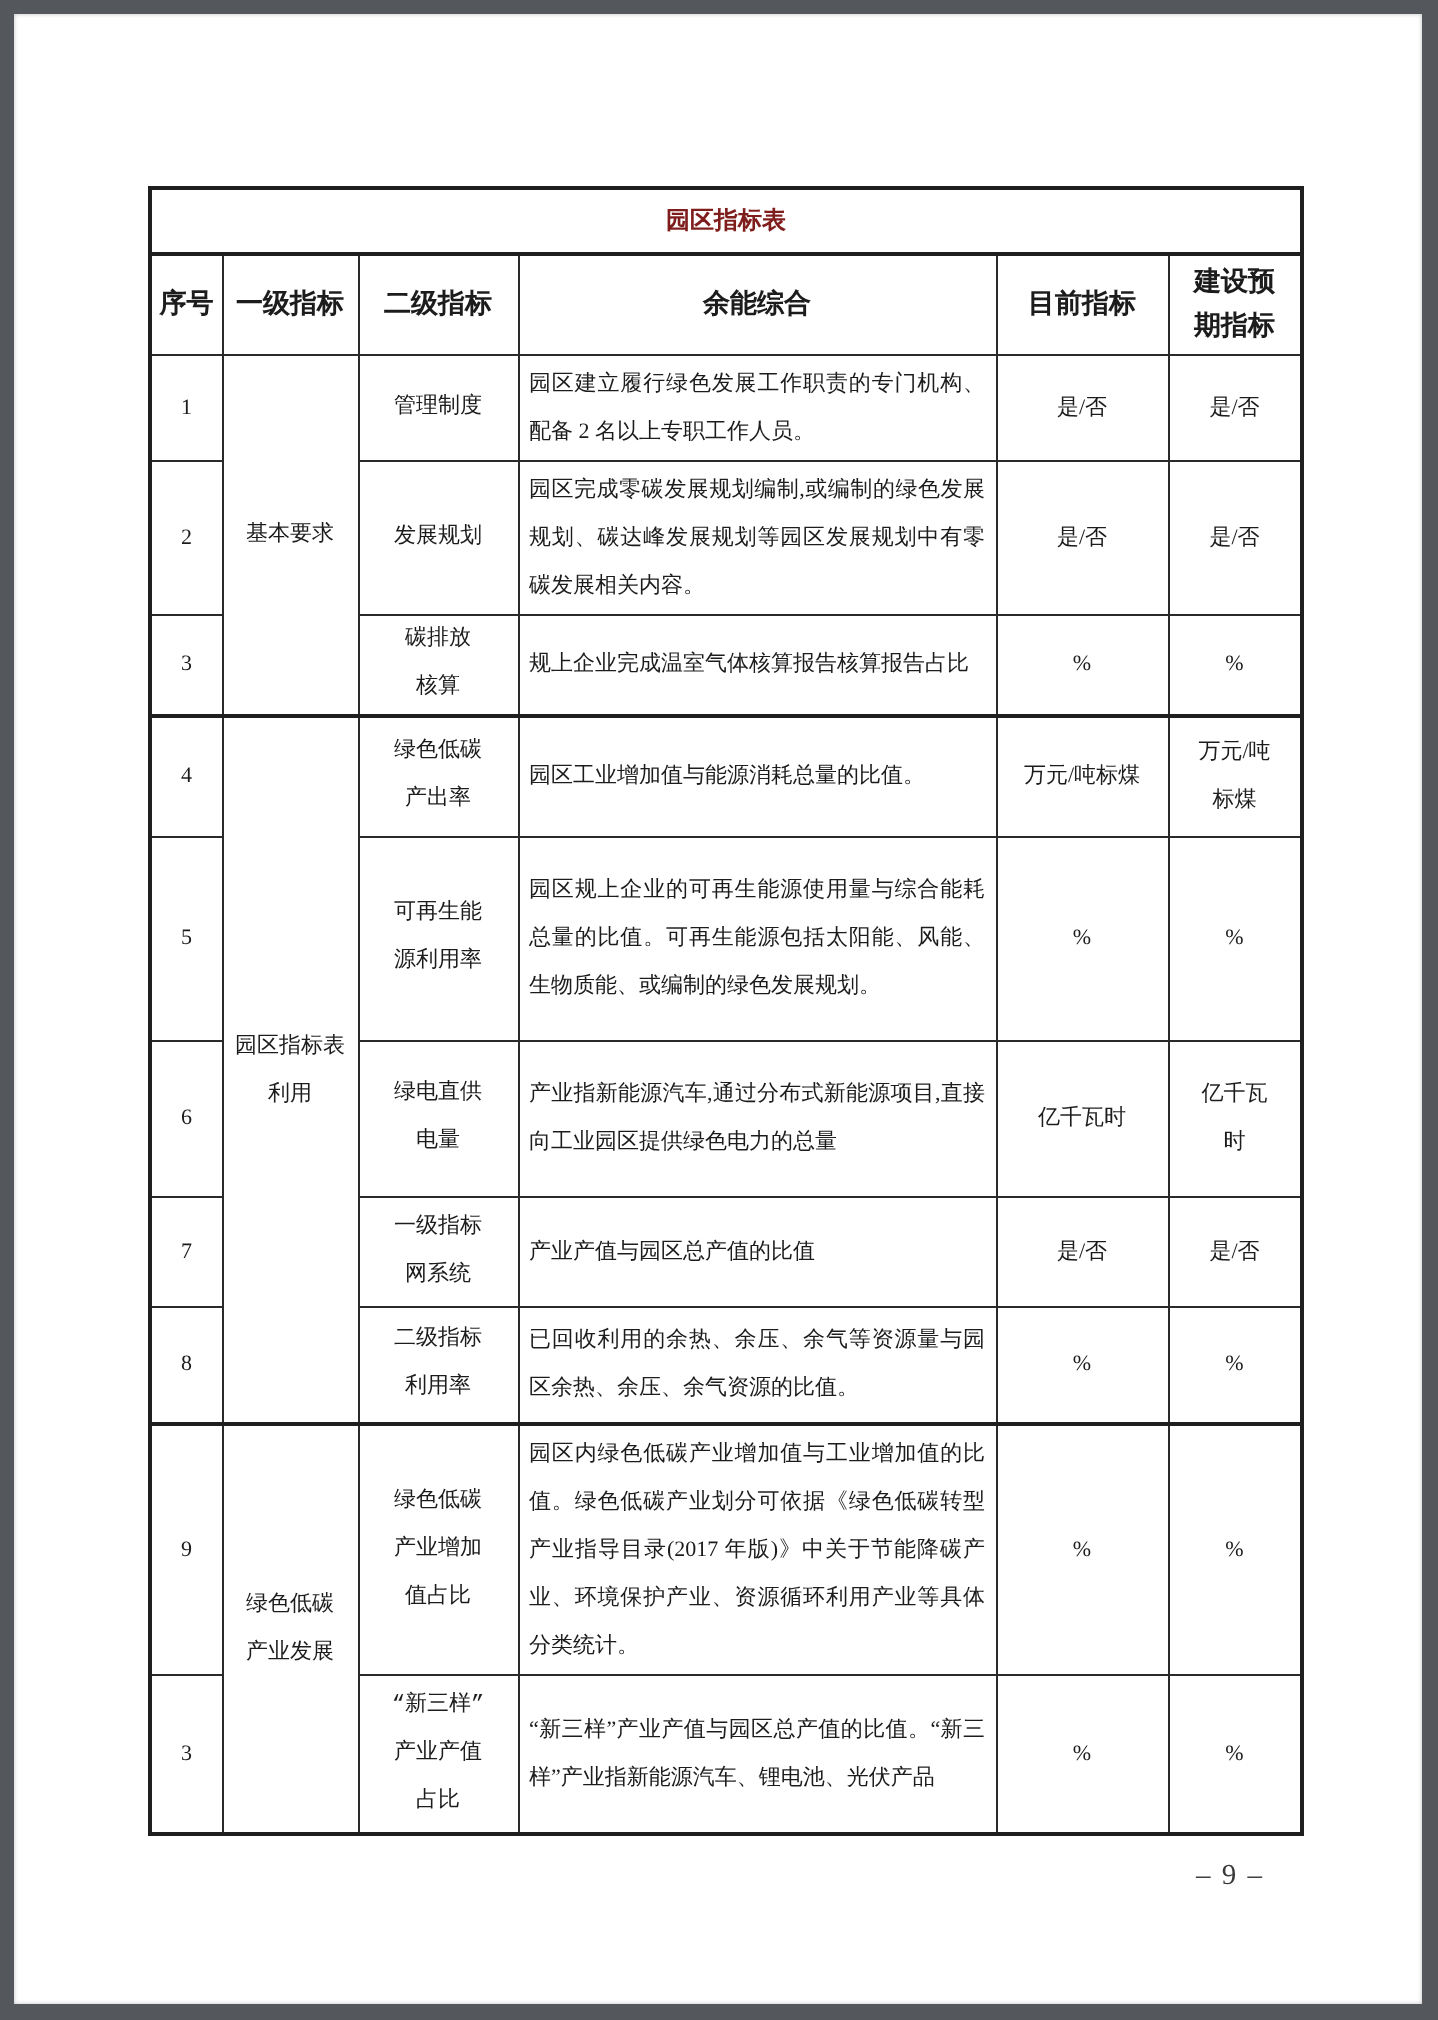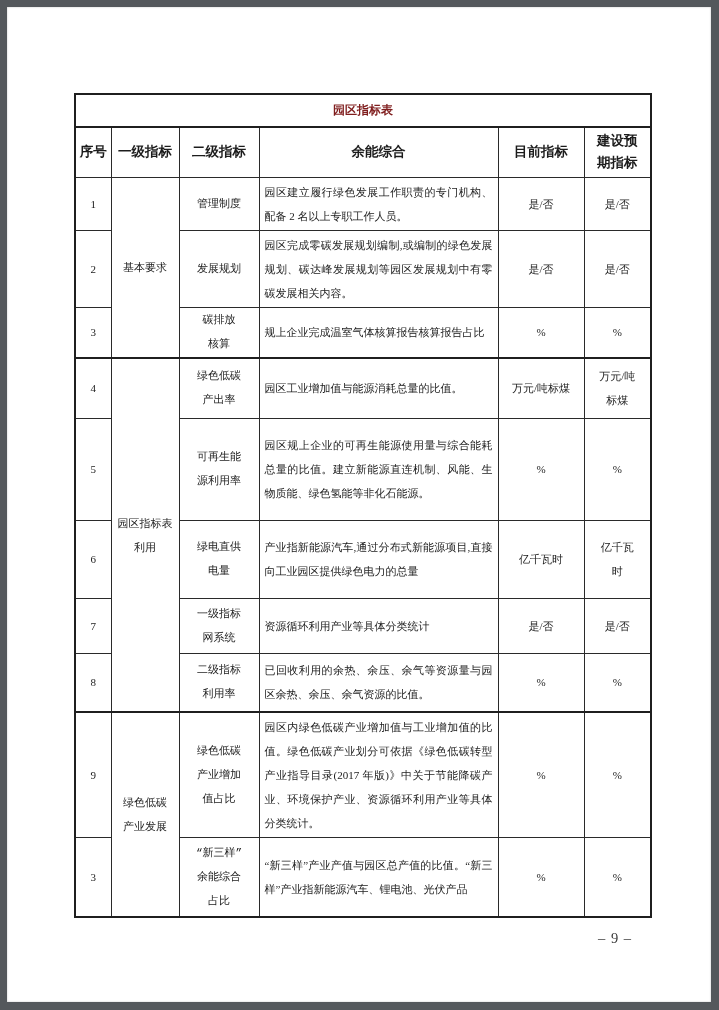--- a/index.html
+++ b/index.html
@@ -126,38 +126,38 @@
 产出率</td>
             <td class="c-desc">园区工业增加值与能源消耗总量的比值。</td>
             <td class="c-cur">万元/吨标煤</td>
             <td class="c-exp">万元/吨
 标煤</td>
           </tr>
           <tr style="height:102px">
             <td class="c-no">5</td>
             <td class="c-l2">可再生能
 源利用率</td>
-            <td class="c-desc">园区规上企业的可再生能源使用量与综合能耗总量的比值。建立新能源直连机制、风能、生物质能、绿色氢能等非化石能源。</td>
+            <td class="c-desc">园区规上企业的可再生能源使用量与综合能耗总量的比值。可再生能源包括太阳能、风能、生物质能、或编制的绿色发展规划。</td>
             <td class="c-cur">%</td>
             <td class="c-exp">%</td>
           </tr>
           <tr style="height:78px">
             <td class="c-no">6</td>
             <td class="c-l2">绿电直供
 电量</td>
             <td class="c-desc">产业指新能源汽车,通过分布式新能源项目,直接向工业园区提供绿色电力的总量</td>
             <td class="c-cur">亿千瓦时</td>
             <td class="c-exp">亿千瓦
 时</td>
           </tr>
           <tr style="height:55px">
             <td class="c-no">7</td>
             <td class="c-l2">一级指标
 网系统</td>
-            <td class="c-desc">资源循环利用产业等具体分类统计</td>
+            <td class="c-desc">产业产值与园区总产值的比值</td>
             <td class="c-cur">是/否</td>
             <td class="c-exp">是/否</td>
           </tr>
           <tr style="height:59px">
             <td class="c-no">8</td>
             <td class="c-l2">二级指标
 利用率</td>
             <td class="c-desc">已回收利用的余热、余压、余气等资源量与园区余热、余压、余气资源的比值。</td>
             <td class="c-cur">%</td>
             <td class="c-exp">%</td>
@@ -170,21 +170,21 @@
             <td class="c-l2">绿色低碳
 产业增加
 值占比</td>
             <td class="c-desc">园区内绿色低碳产业增加值与工业增加值的比值。绿色低碳产业划分可依据《绿色低碳转型产业指导目录(2017 年版)》中关于节能降碳产业、环境保护产业、资源循环利用产业等具体分类统计。</td>
             <td class="c-cur">%</td>
             <td class="c-exp">%</td>
           </tr>
           <tr style="height:79px">
             <td class="c-no">3</td>
             <td class="c-l2">“新三样”
-余能综合
+产业产值
 占比</td>
             <td class="c-desc">“新三样”产业产值与园区总产值的比值。“新三样”产业指新能源汽车、锂电池、光伏产品</td>
             <td class="c-cur">%</td>
             <td class="c-exp">%</td>
           </tr>
         </tbody>
       </table>
     </div>
     <div class="page-num">– 9 –</div>
   </div>

